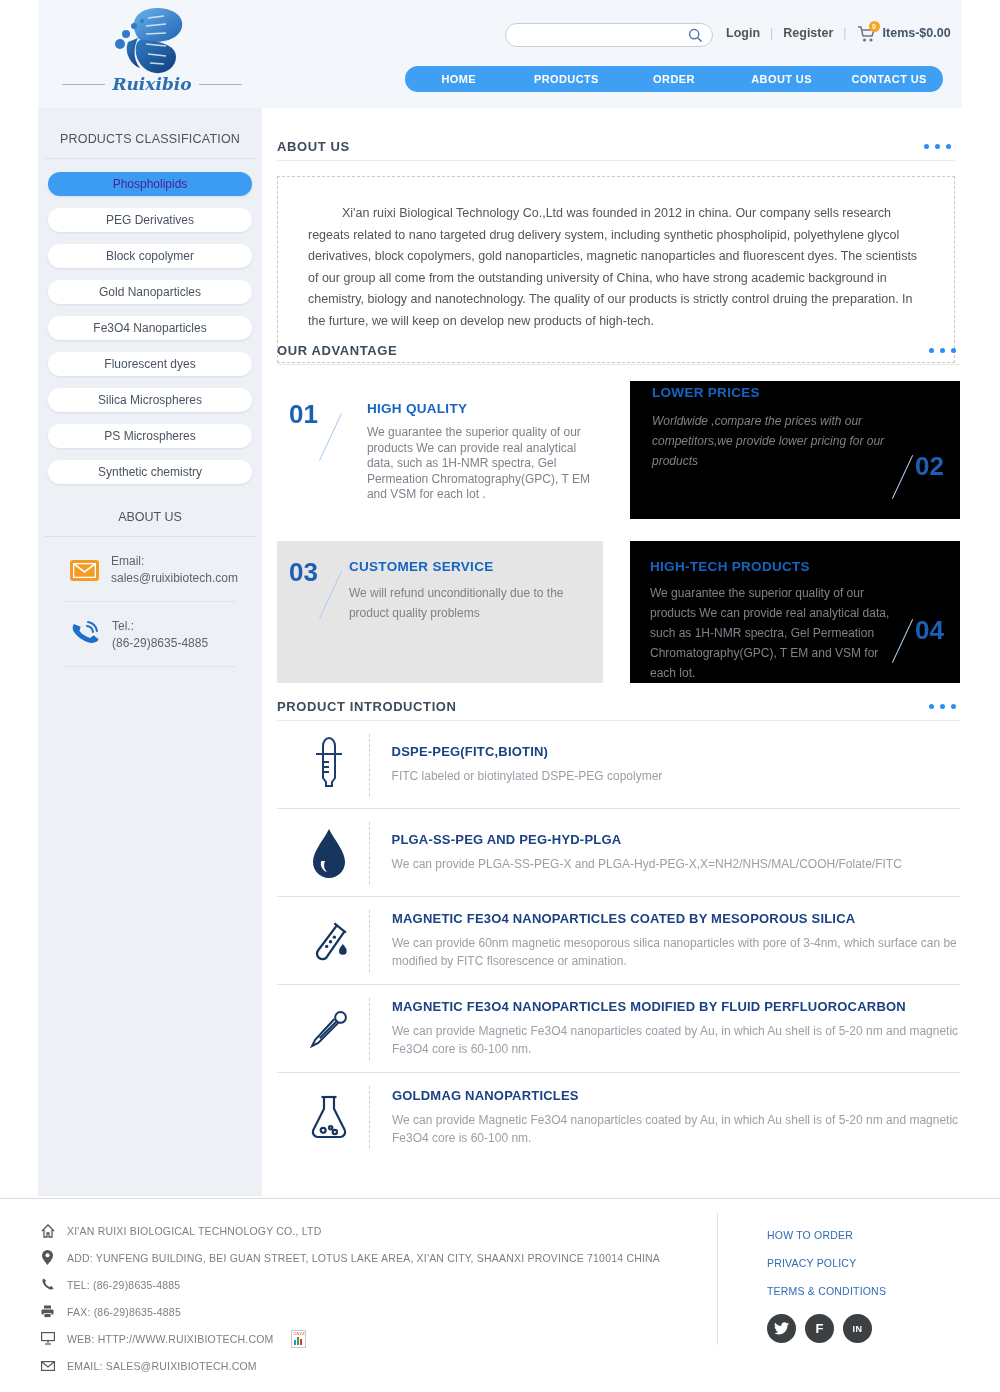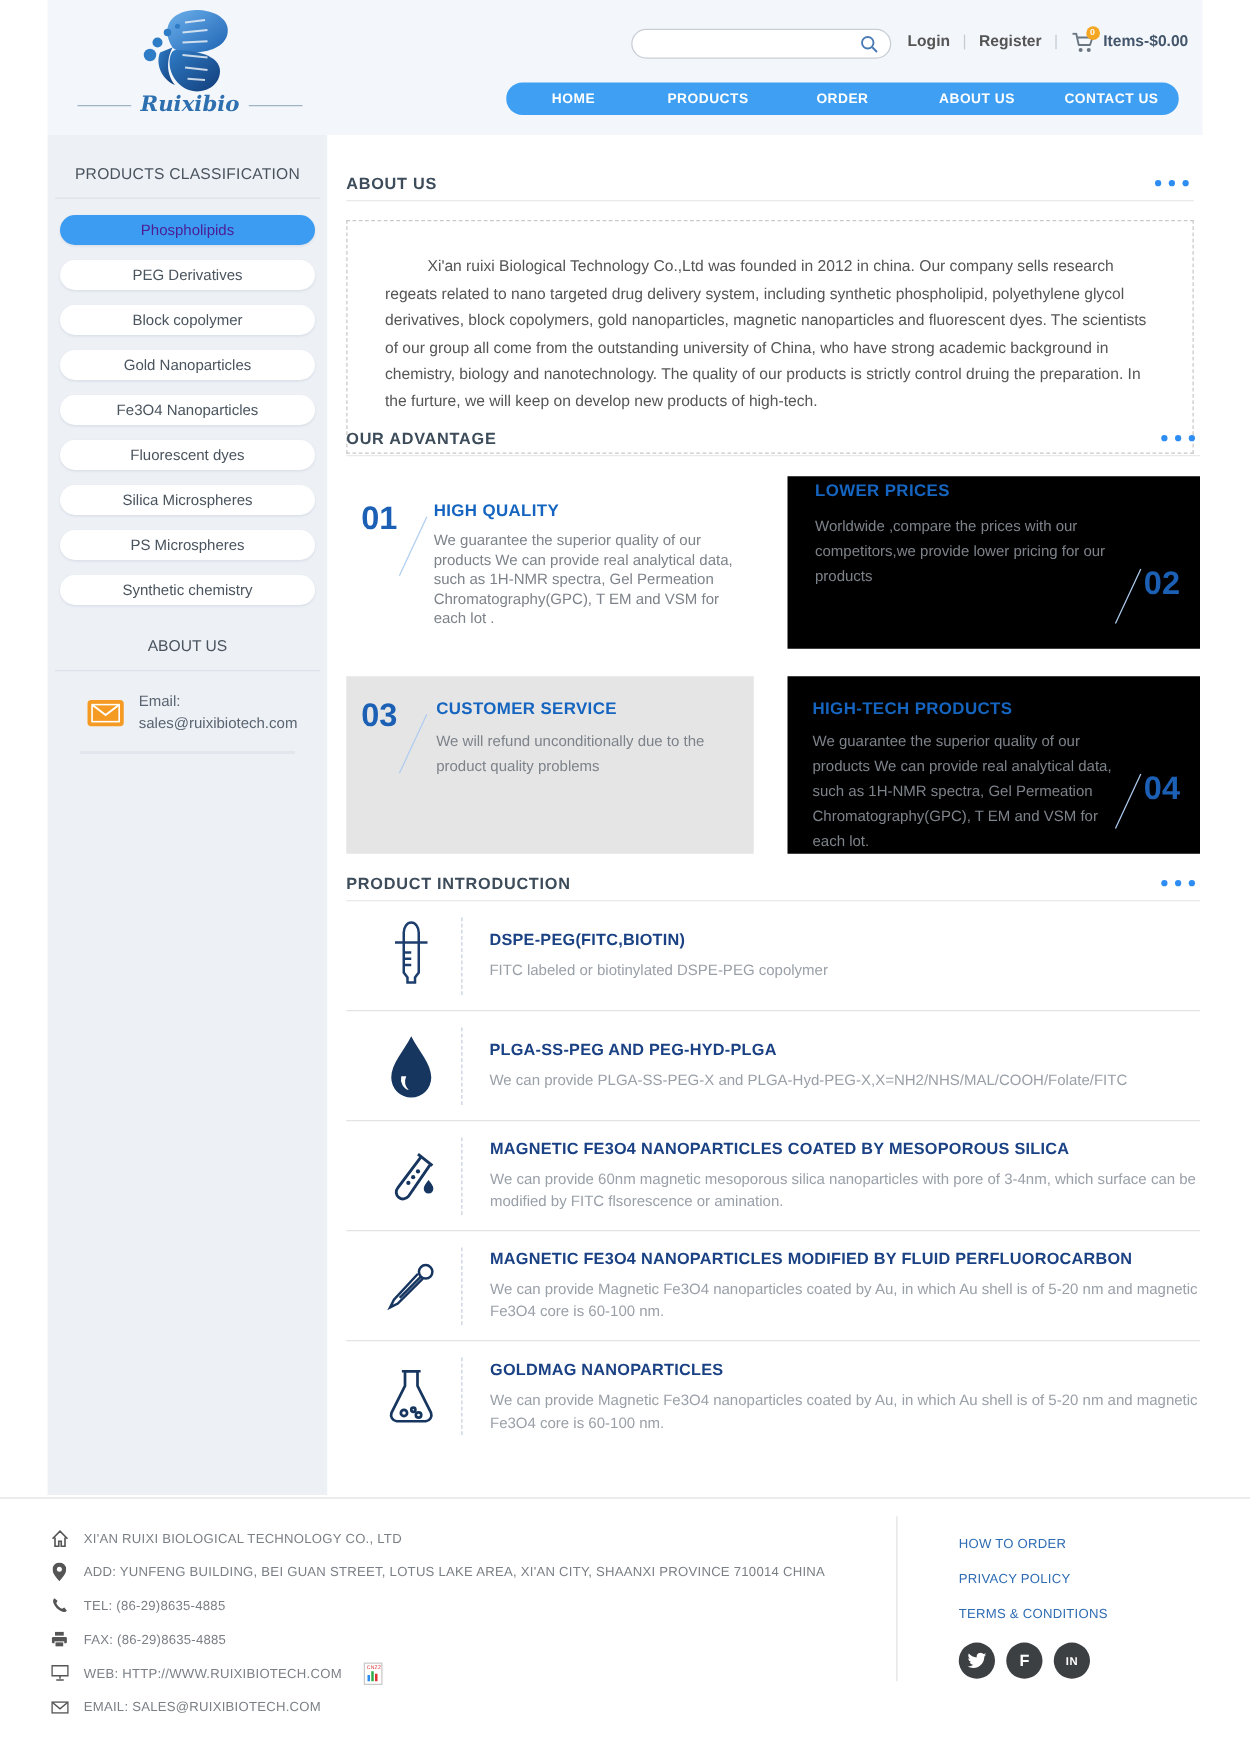--- a/index.html
+++ b/index.html
@@ -49,23 +49,23 @@
   .about-box p { font-size:12.5px; color:#555; line-height:21.5px; text-indent:34px; }
 
   .advantage-section { position:absolute; left:15px; top:229px; width:683px; }
   .adv-grid { margin-top:16px; display:grid; grid-template-columns:326px 330px; column-gap:27px; row-gap:22px; }
   .adv-num { font-size:26px; font-weight:bold; color:#1b60b5; line-height:26px; }
   .adv-slash { width:1px; height:52px; background:#aecdf0; transform:rotate(25deg); }
   .adv-title { font-size:13.5px; font-weight:bold; color:#1565c0; letter-spacing:0.3px; margin-bottom:9px; }
   .adv-body { font-size:12px; color:#7d838a; }
   .adv-a { min-height:138px; display:flex; padding-top:20px; }
   .adv-a .numcol { display:flex; margin-left:12px; } .adv-a .adv-slash { margin:10px 0 0 12px; }
-  .adv-a .content { margin-left:16px; width:240px; } .adv-a .adv-body { line-height:15.5px; }
+  .adv-a .content { margin-left:36px; width:240px; } .adv-a .adv-body { line-height:15.5px; }
   .adv-b { min-height:138px; background:#000000; position:relative; padding:4px 20px 0 22px; }
-  .adv-b .adv-body { line-height:20px; width:280px; padding-top:2px; }
+  .adv-b .adv-body { line-height:20px; width:280px; padding-top:2px;font-style:italic; }
   .numwrap-br { position:absolute; right:16px; bottom:12px; display:flex; align-items:flex-start; }
   .numwrap-br .adv-slash { height:48px; margin:0 12px 6px 0; }
   .adv-c { min-height:134px; background:#e5e5e5; display:flex; padding-top:18px; }
   .adv-c .numcol { display:flex; margin-left:12px; } .adv-c .adv-slash { margin:10px 0 0 12px; }
   .adv-c .content { margin-left:18px; width:250px; } .adv-c .adv-body { line-height:20px; }
   .adv-d { min-height:134px; background:#000000; position:relative; padding:18px 0 0 20px; }
   .adv-d .adv-body { line-height:20px; width:255px; }
 
   .products-section { position:absolute; left:15px; top:585px; width:683px; }
   .prod-item { display:flex; align-items:center; height:88px; border-bottom:1px solid #e3e3e3; }
@@ -189,20 +189,33 @@
           <rect x="0.5" y="0.5" width="22" height="14" fill="none" stroke="#fff" stroke-width="1.6"></rect>
           <path d="M1 1 L11.5 9 L22 1" fill="none" stroke="#fff" stroke-width="1.6"></path>
         </svg>
       </span>
       <span class="contact-text">
         <span>Email:</span><br>
         <span>sales@ruixibiotech.com</span>
       </span>
     </div>
     <div class="contact-sep"></div>
+    <div class="contact-row">
+      <span>
+        <svg width="30" height="30" viewBox="0 0 30 30">
+          <path d="M6 4 C4 6 3 9 5 13 C8 19 13 24 19 26 C23 27 26 26 27 24 L23 19 L19 21 C15 19 12 16 10 12 L12 8 Z" fill="#1d6fc9" transform="rotate(-12 15 15)"></path>
+          <path d="M17 8 a7 7 0 0 1 6 6" fill="none" stroke="#1d6fc9" stroke-width="2" stroke-linecap="round"></path>
+          <path d="M18 4 a11 11 0 0 1 9 9" fill="none" stroke="#1d6fc9" stroke-width="2" stroke-linecap="round"></path>
+        </svg>
+      </span>
+      <span class="contact-text">
+        <span>Tel.:</span><br>
+        <span>(86-29)8635-4885</span>
+      </span>
+    </div>
     <div class="contact-sep"></div>
   </div>
 
   <div class="main">
 
     <div class="about-section">
       <div class="section-header">
         <span class="section-title">ABOUT US</span>
         <span class="dots">
             <span></span>

